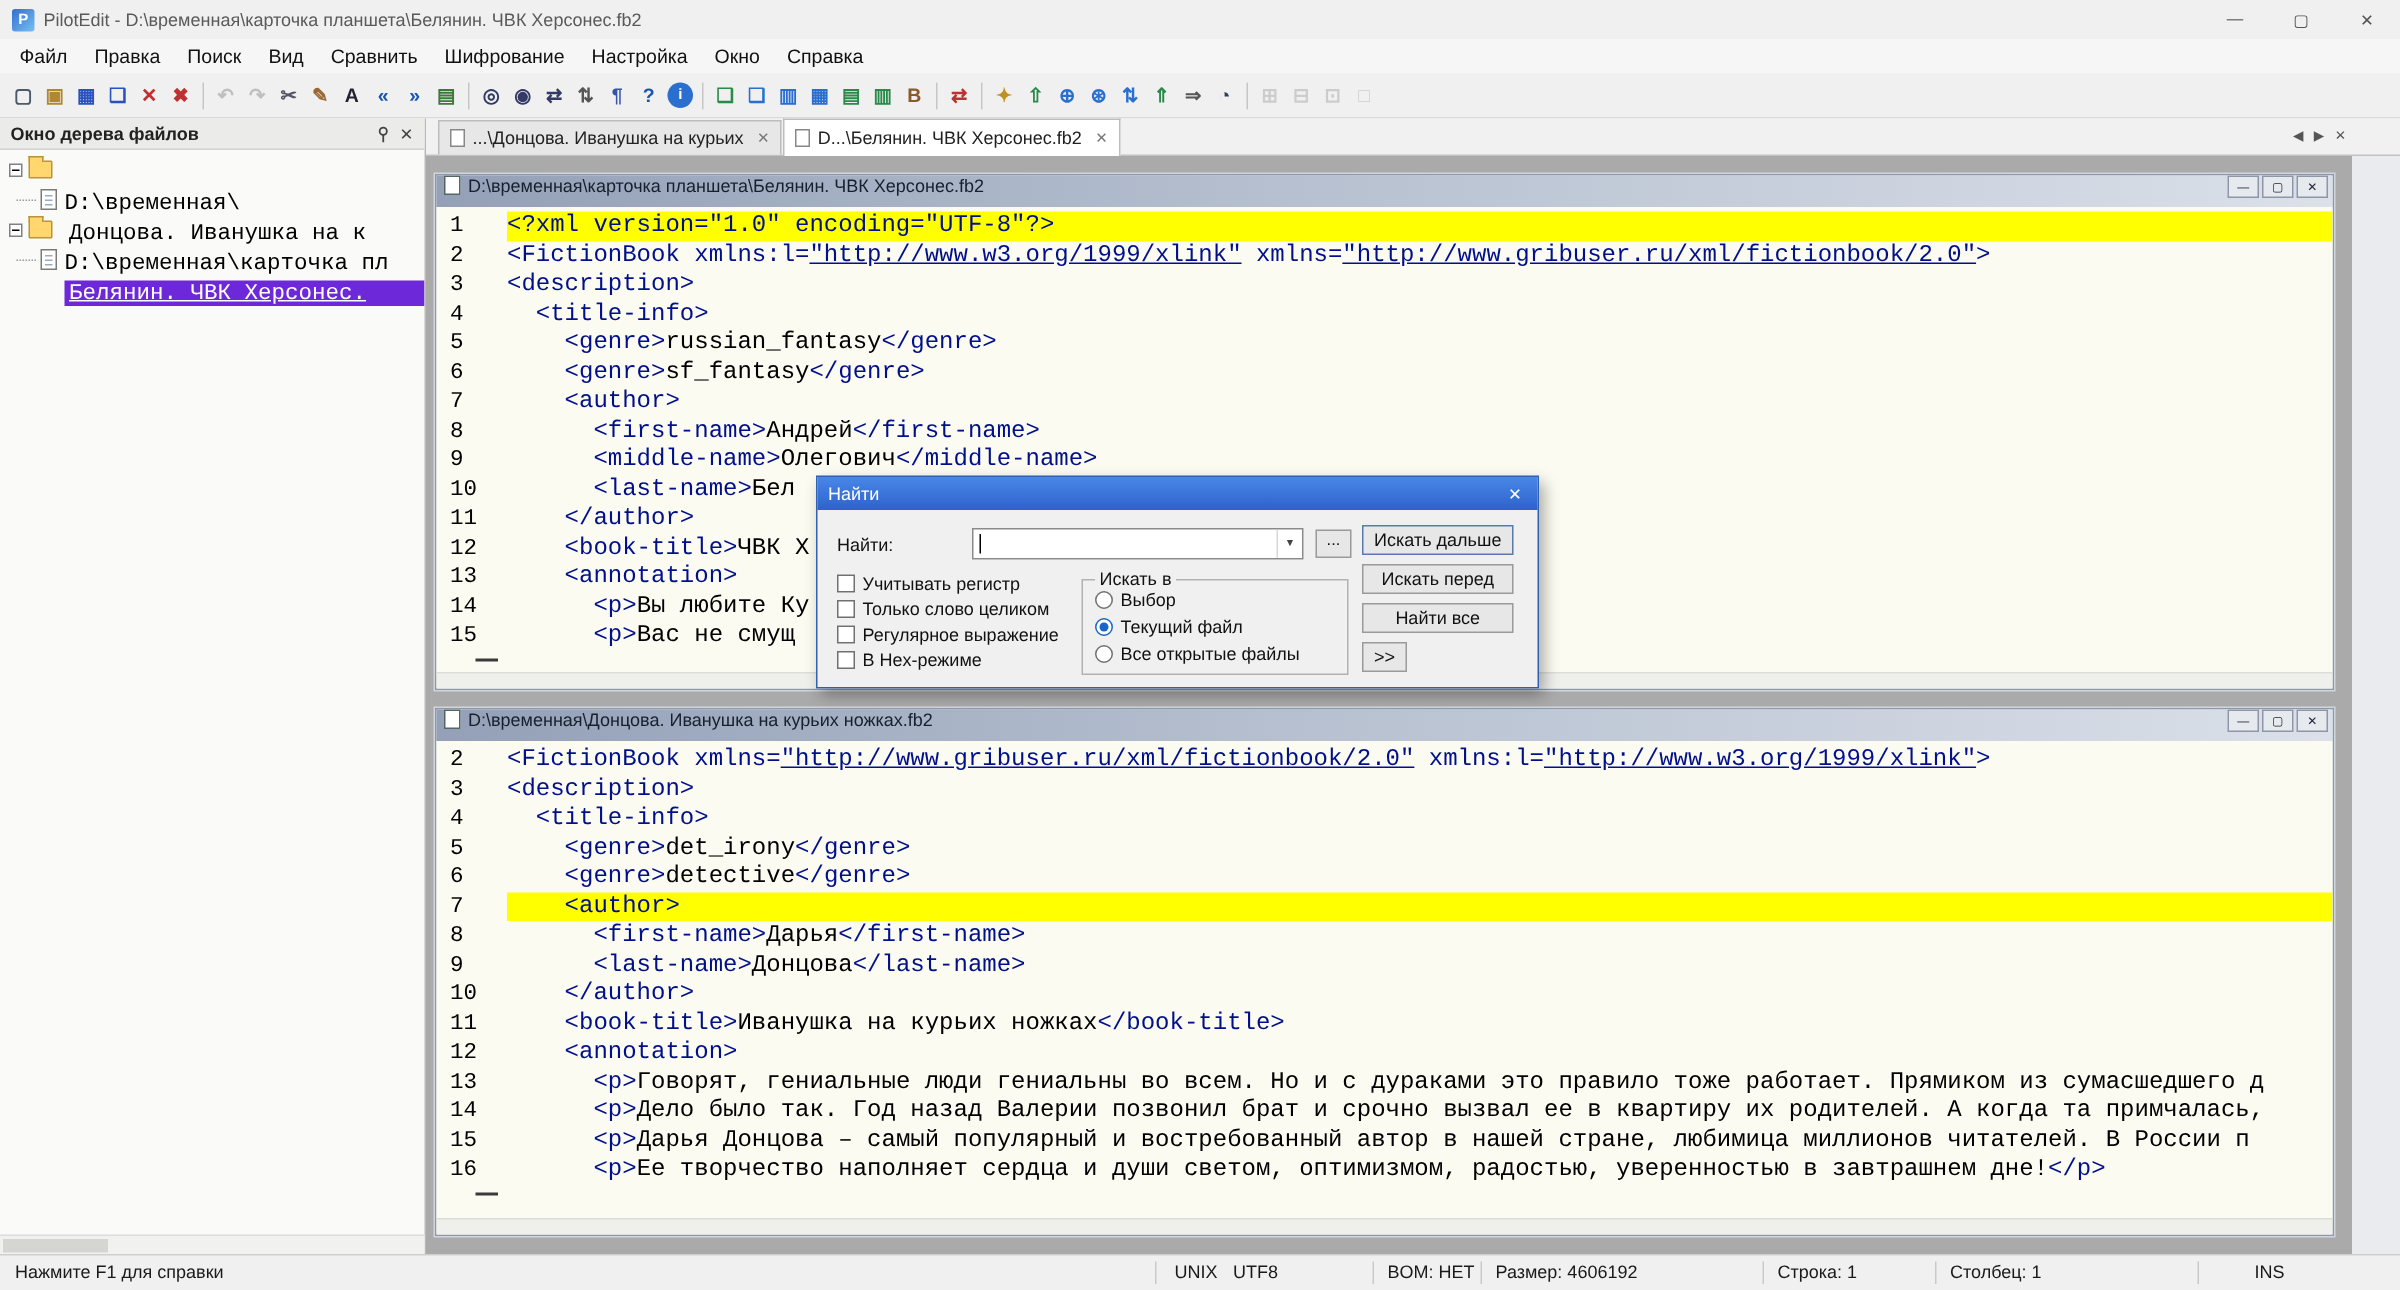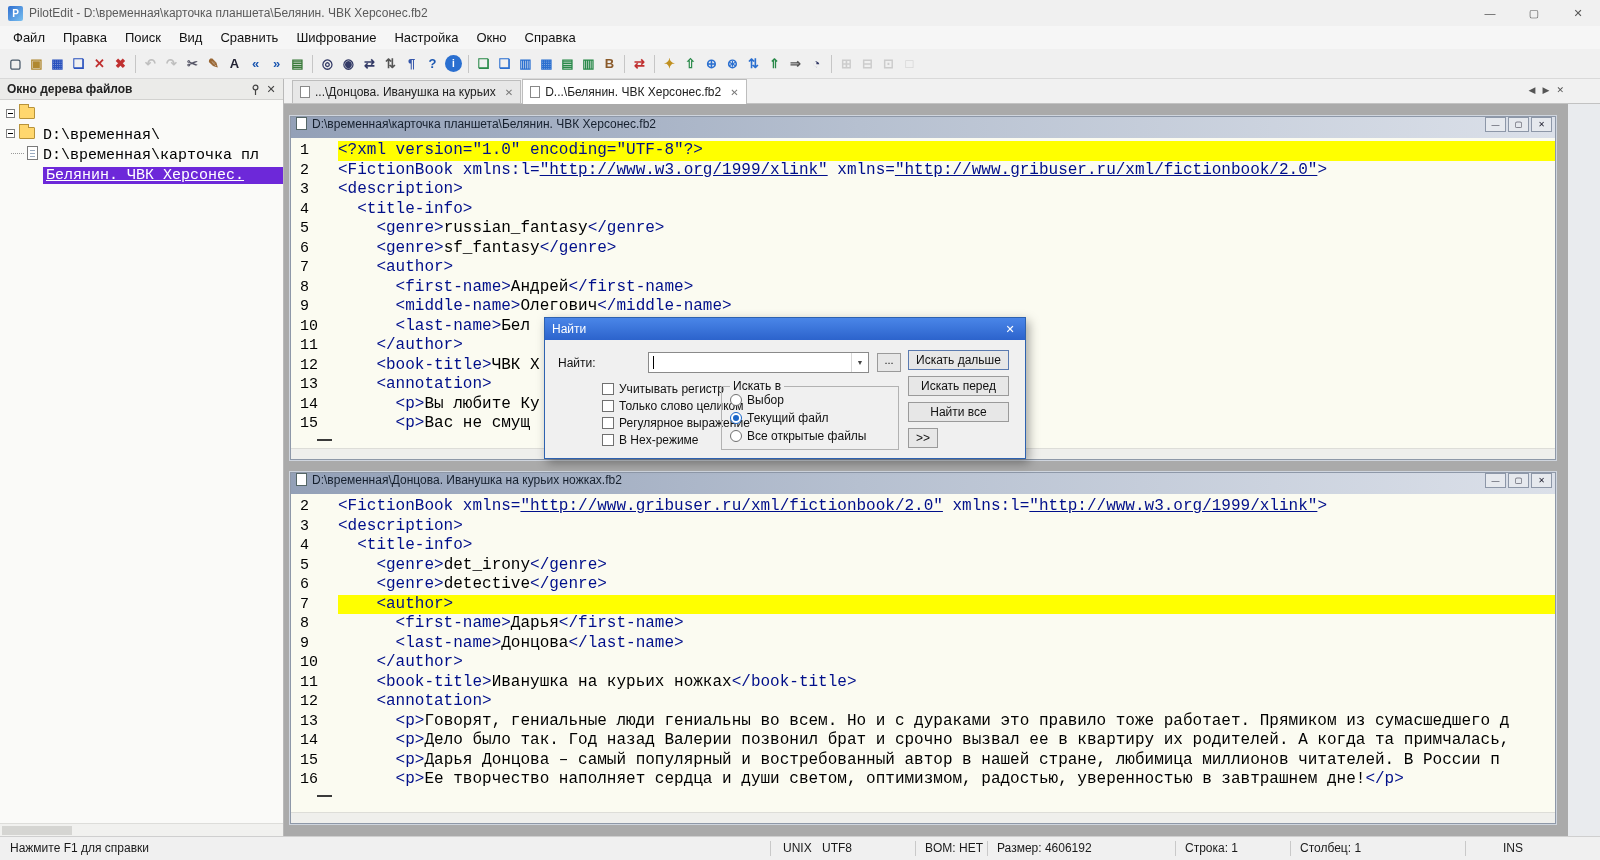--- a/index.html
+++ b/index.html
@@ -89,21 +89,21 @@
   .fd-label{position:absolute;left:13px;top:16px;}
   .fd-combo{position:absolute;left:103px;top:12px;width:221px;height:21px;background:#fff;border:1px solid #8a8a8a;display:flex;align-items:center;}
   .fd-caret{width:1px;height:13px;background:#000;margin-left:4px;}
   .fd-combo-arrow{margin-left:auto;width:17px;height:100%;display:flex;align-items:center;justify-content:center;font-size:7px;color:#444;border-left:1px solid #d8d8d8;}
   .fd-browse{position:absolute;left:332px;top:13px;width:24px;height:19px;background:#e7e7e7;border:1px solid #9a9a9a;font-size:11px;text-align:center;line-height:13px;}
   .fd-buttons{position:absolute;left:363px;top:10px;display:flex;flex-direction:column;gap:6px;align-items:flex-start;}
   .fd-btn{width:101px;height:20px;background:#e7e7e7;border:1px solid #9a9a9a;font-size:12px;display:flex;align-items:center;justify-content:center;}
   .fd-btn:first-child{border-color:#5a7ab0;}
   .fd-btn.small{width:30px;}
   .fd-checks{position:absolute;left:13px;top:40px;}
-  .fd-check{height:17px;display:flex;align-items:center;margin-left:44px;}
+  .fd-check{height:17px;display:flex;align-items:center;}
   .cbox{width:12px;height:12px;background:#fff;border:1px solid #707070;margin-right:5px;flex:none;}
   .fd-group{position:absolute;left:176px;top:46px;width:178px;height:64px;border:1px solid #b2b2b2;}
   .fd-group-label{position:absolute;left:8px;top:-8px;background:#f0f0f0;padding:0 3px;}
   .fd-radios{position:absolute;left:8px;top:4px;}
   .fd-radio{height:18px;display:flex;align-items:center;}
   .rad{width:12px;height:12px;border-radius:50%;background:#fff;border:1px solid #707070;margin-right:5px;flex:none;position:relative;}
   .rad.on{border-color:#1a66c8;}
   .rad.on::after{content:"";position:absolute;inset:2px;background:#1a66c8;border-radius:50%;}
 
   
@@ -281,20 +281,25 @@
               <line x1="5.5" y1="6" x2="5.5" y2="11" stroke="#444" stroke-width="1.2"></line>
             </svg>
         </span>
         <span class="side-ic">✕</span>
       </div>
       <div class="tree">
           <div class="tree-row">
             <span class="expander"></span>
             <span class="folder-icon"></span>
             <span class="tree-label">D:\временная\</span>
+          </div>
+          <div class="tree-row">
+            <span class="connector"></span>
+            <span class="file-icon"></span>
+            <span class="tree-label">Донцова. Иванушка на к</span>
           </div>
           <div class="tree-row">
             <span class="expander"></span>
             <span class="folder-icon"></span>
             <span class="tree-label">D:\временная\карточка пл</span>
           </div>
           <div class="tree-row sel">
             <span class="connector"></span>
             <span class="file-icon"></span>
             <span class="tree-label">Белянин. ЧВК Херсонес.</span>

